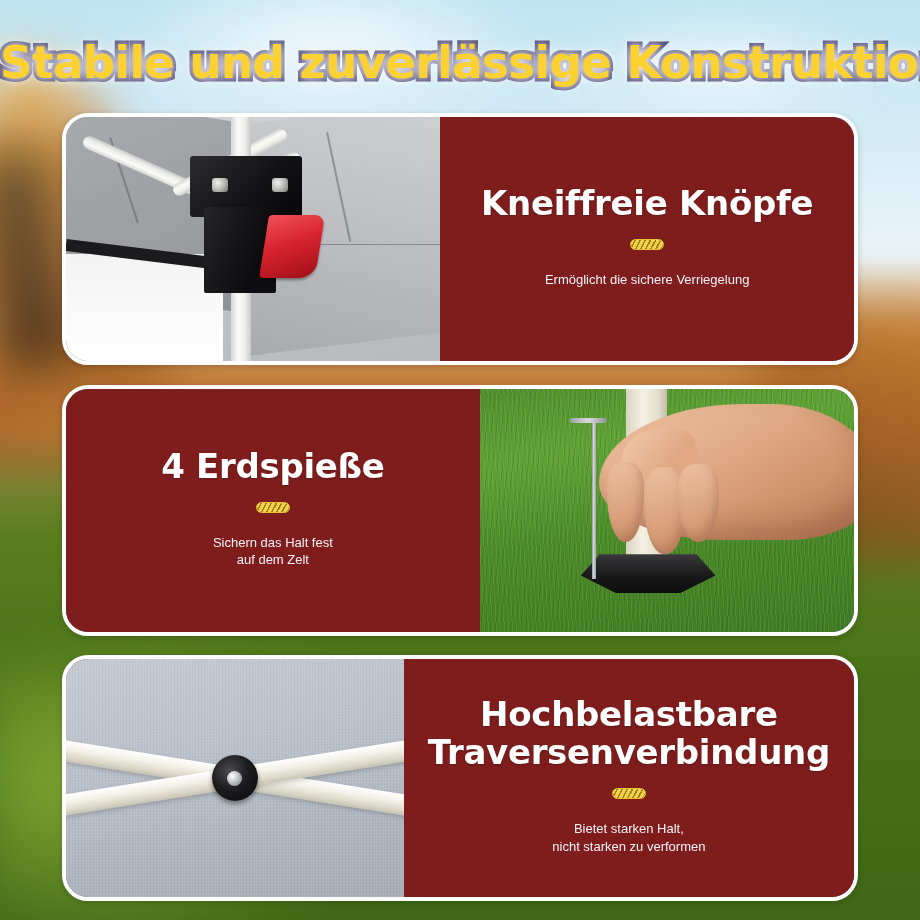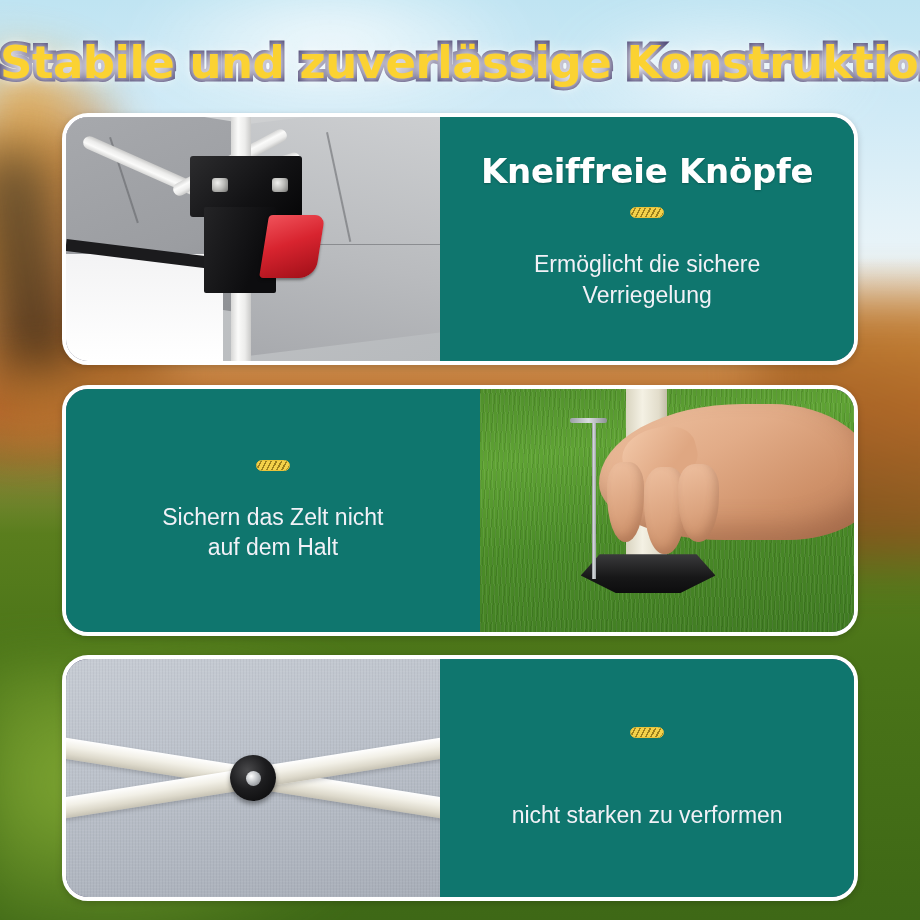--- a/index.html
+++ b/index.html
@@ -125,42 +125,42 @@
     box-shadow: 0 2px 7px rgba(0,0,0,.18);
     background: #545279;
   }
   .card-1 { left: 62px; top: 113px; width: 788px; height: 244px; }
   .card-2 { left: 62px; top: 385px; width: 788px; height: 243px; }
   .card-3 { left: 62px; top: 655px; width: 788px; height: 238px; }
 
   .photo { width: 47.5%; height: 100%; position: relative; overflow: hidden; }
   .panel {
     flex: 1;
-    background: #0f766e;
+    background: #7f1d1d;
     display: flex;
     flex-direction: column;
     align-items: center;
     justify-content: center;
     color: #fff;
     padding: 6px 24px;
     box-sizing: border-box;
     text-align: center;
   }
   .panel h2 {
     margin: 0;
     font-size: 34px;
     font-weight: bold;
     line-height: 1.12;
     letter-spacing: -0.3px;
     font-family: "DejaVu Sans", sans-serif;
     text-shadow: 0 1px 2px rgba(0,0,0,.25);
   }
   .panel .sub {
-    margin: 16px;
-    font-size: 23px;
+    margin: 6px;
+    font-size: 13px;
     line-height: 1.32;
     font-weight: 400;
     color: #f2f1f7;
   }
   .divider {
     width: 34px;
     height: 11px;
     margin: 17px 0 15px 0;
     border-radius: 6px;
     border: 1.5px solid #e9c23a;
@@ -348,24 +348,25 @@
       <h2>Kneiffreie Knöpfe</h2>
       <div class="divider"></div>
       <p class="sub">
         <span>Ermöglicht die sichere Verriegelung</span><br>
       </p>
     </div>
   </div>
 
   <div class="card card-2">
     <div class="panel">
+      <h2>4 Erdspieße</h2>
       <div class="divider"></div>
       <p class="sub">
-        <span>Sichern das Zelt nicht</span><br>
-        <span>auf dem Halt</span>
+        <span>Sichern das Halt fest</span><br>
+        <span>auf dem Zelt</span>
       </p>
     </div>
     <div class="photo ph2" style="width:47.5%;">
       <div class="tentpole"></div>
       <div class="footplate"></div>
       <div class="stake"></div>
       <div class="stake-head"></div>
       <div class="hand"></div>
       <div class="thumb"></div>
       <div class="finger f1"></div>
@@ -375,21 +376,25 @@
   </div>
 
   <div class="card card-3">
     <div class="photo ph3">
       <div class="fabric"></div>
       <div class="brace br-a"></div>
       <div class="brace br-b"></div>
       <div class="hub"></div>
     </div>
     <div class="panel">
+      <h2>
+        <span>Hochbelastbare</span><br>
+        <span>Traversenverbindung</span>
+      </h2>
       <div class="divider"></div>
       <p class="sub">
-        <br>
+        <span>Bietet starken Halt,</span><br>
         <span>nicht starken zu verformen</span>
       </p>
     </div>
   </div>
 
 </div>
 
 </body></html>

